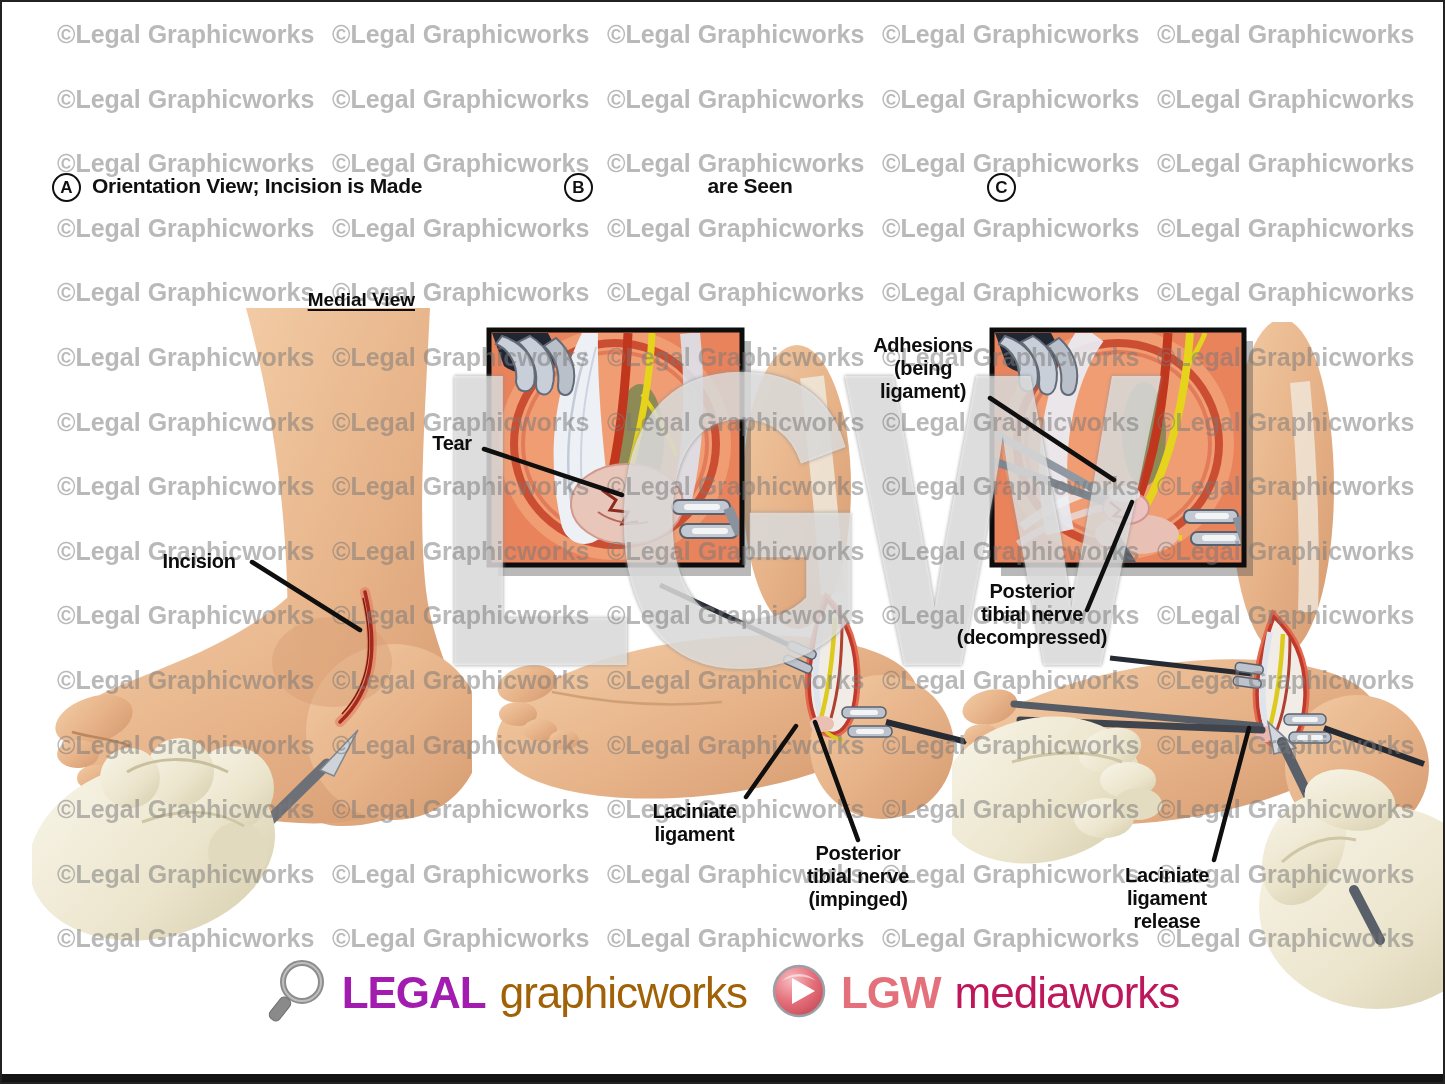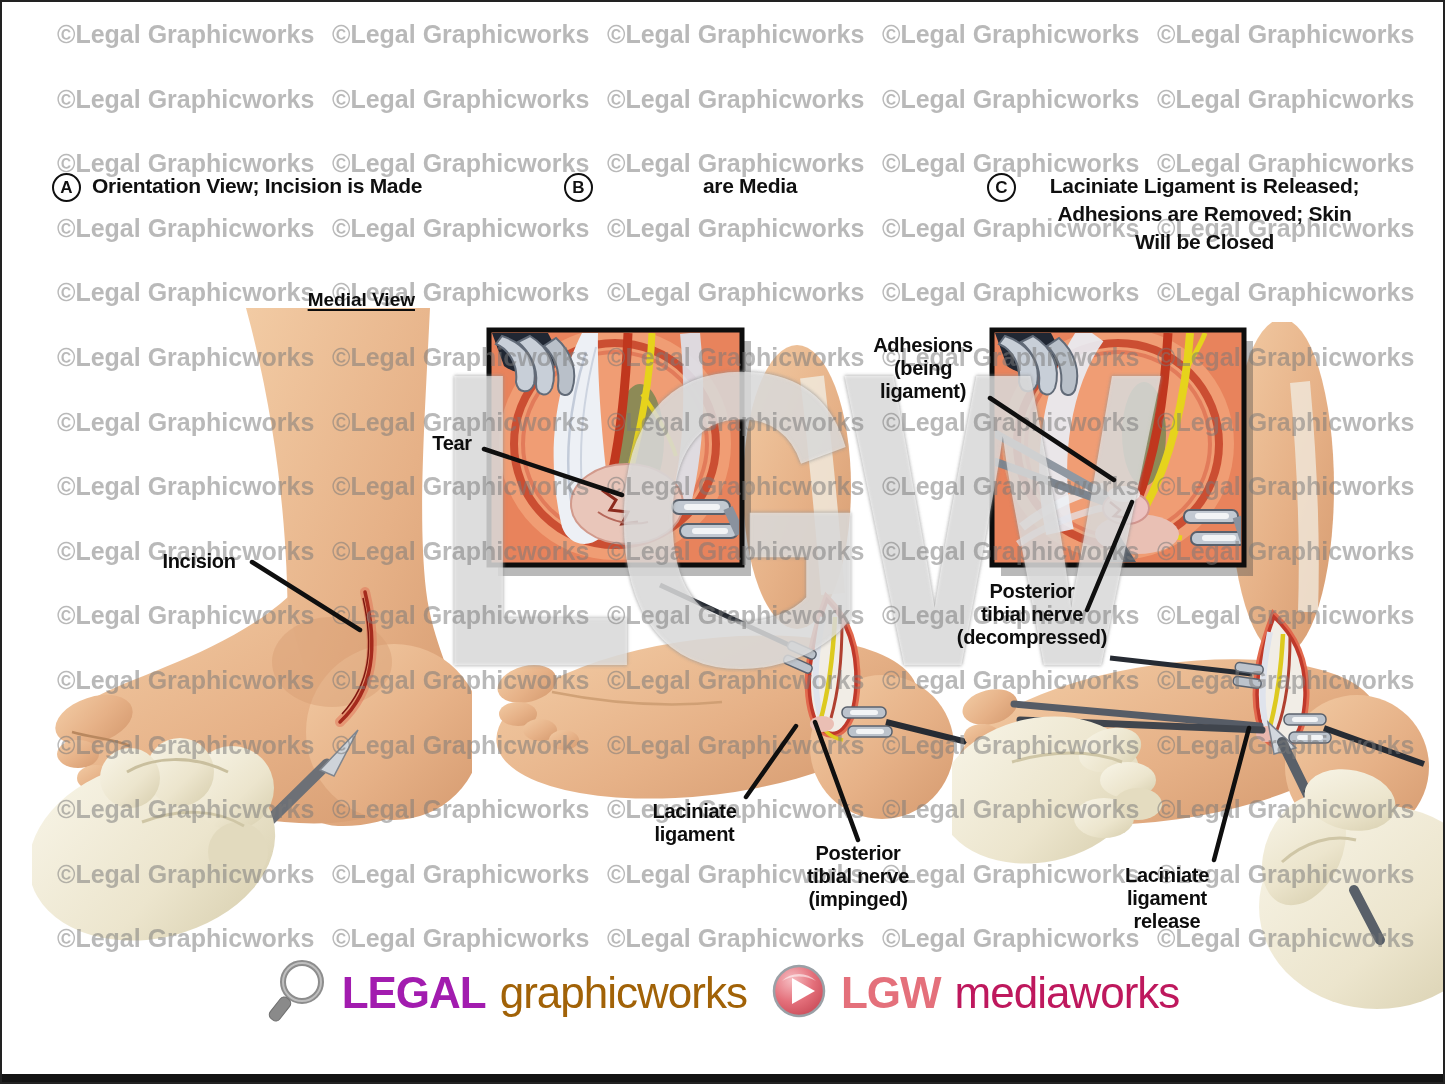--- a/index.html
+++ b/index.html
@@ -425,31 +425,26 @@
   <div class="hdr" style="left:50px;top:170px">
     <div class="circ">A</div>
     <div class="htxt">
       <div>Orientation View; Incision is Made</div>
     </div>
   </div>
 
   <div class="hdr" style="left:562px;top:170px">
     <div class="circ">B</div>
     <div class="htxt" style="width:292px;text-align:center">
-      <div>are Media</div>
+      <div>are Seen</div>
     </div>
   </div>
 
   <div class="hdr" style="left:985px;top:170px">
     <div class="circ">C</div>
-    <div class="htxt" style="width:355px;text-align:center">
-      <div>Laciniate Ligament is Released;</div>
-      <div>Adhesions are Removed; Skin</div>
-      <div>Will be Closed</div>
-    </div>
   </div>
 
   <div class="medial">Medial View</div>
 
   <div class="lbl right" style="left:148px;top:548px;width:98px">Incision</div>
 
   <div class="lbl right" style="left:422px;top:430px;width:56px">Tear</div>
 
   <div class="lbl" style="left:620px;top:798px;width:145px">
     <div>Laciniate</div>

